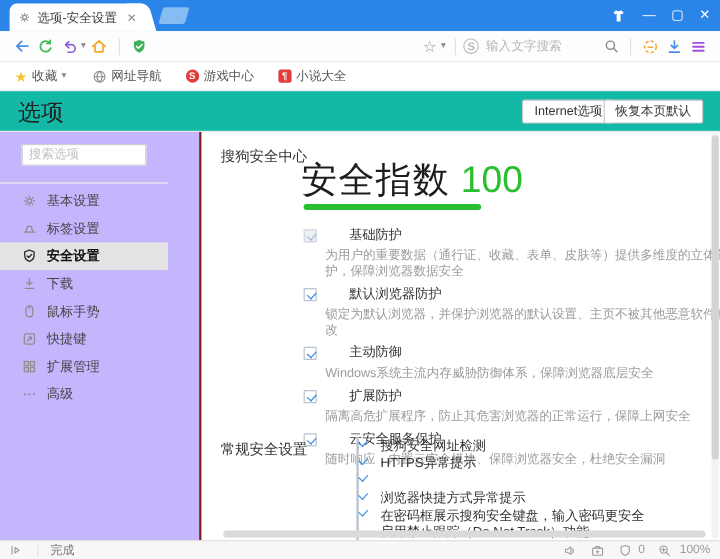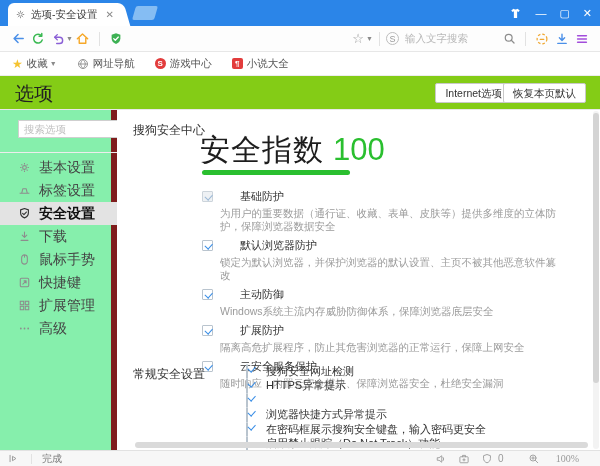--- a/index.html
+++ b/index.html
@@ -36,37 +36,37 @@
   
   .bookmarks { position:absolute; left:0; top:52px; width:600px; height:24px; background:#fff;
                border-bottom:1px solid #ededed; display:flex; align-items:center; padding:0 12px; gap:6px; }
   .bm-item { display:flex; align-items:center; gap:4px; font-size:10.5px; color:#555; cursor:pointer; margin-right:14px; }
   .badge { width:11px; height:11px; border-radius:50%; background:#e23c3c; color:#fff; font-size:8px;
            font-weight:700; display:flex; align-items:center; justify-content:center; flex:none; }
   .badge.book { border-radius:2px; }
   .bm-star { color:#f5c331; font-size:12px; line-height:1; }
 
   
-  .pageheader { position:absolute; left:0; top:76px; width:600px; height:34px; background:#84cc16;
+  .pageheader { position:absolute; left:0; top:76px; width:600px; height:34px; background:#14b8a6;
                 border-bottom:1px solid #e8e8e8; }
   .page-title { position:absolute; left:15px; top:5px; font-size:19px; color:#222; }
   .hdr-btn { position:absolute; top:7px; height:20px; font-size:10.5px; color:#333; background:#fff;
              border:1px solid #c9c9c9; border-radius:2px; padding:0 9px; line-height:18px; cursor:pointer; }
   .hdr-btn.b1 { right:88px; }
   .hdr-btn.b2 { right:14px; }
 
   
   .main { position:absolute; left:0; top:110px; width:600px; height:340px; display:flex; }
-  .sidebar { width:117px; height:100%; background:#86efac; border-right:6px solid #7f1d1d; position:relative; flex:none; }
+  .sidebar { width:168px; height:100%; background:#c4b5fd; border-right:2px solid #7f1d1d; position:relative; flex:none; }
   .sb-search { position:absolute; left:18px; top:10px; width:104px; height:18px; border:1px solid #cfcfcf;
                background:#fff; font-size:10.5px; color:#555; padding:0 5px; outline:none; }
   .sb-search::placeholder { color:#c0c0c0; }
   .sb-sep { position:absolute; left:0; top:42px; width:140px; height:1px; background:#ededed; }
   .sb-list { position:absolute; left:0; top:46px; width:140px; }
-  .sb-item { height:23px; display:flex; align-items:center; padding-left:17px; gap:8px; font-size:14px;
+  .sb-item { height:23px; display:flex; align-items:center; padding-left:17px; gap:8px; font-size:11px;
              color:#444; cursor:pointer; }
   .sb-item.sel { background:#e3e3e3; font-weight:700; color:#111; }
   .sb-ic { width:14px; height:14px; display:flex; align-items:center; justify-content:center; color:#8d8d8d; flex:none; }
   .sb-item.sel .sb-ic { color:#333; }
 
   .content { flex:1; position:relative; background:#fff; overflow:hidden; }
   .sec-label { position:absolute; font-size:12px; font-weight:400; color:#333; left:16px; }
   .score-row { position:absolute; left:83px; top:20px; display:flex; align-items:baseline; gap:9px; }
   .score-label { font-size:30px; color:#1d1d1d; letter-spacing:1px; }
   .score-value { font-size:31px; color:#2abf2f; }
@@ -404,21 +404,21 @@
           <rect x="2.5" y="5" width="11" height="8" rx="1"></rect>
             <path d="M6 5V3.2h4V5M8 7.6v3M6.5 9.1h3" stroke-linecap="round"></path>
         </svg>
       </span>
       <span class="status-ic" style="margin:0;gap:3px;">
         <svg width="12" height="12" viewBox="0 0 16 16" stroke="currentColor" fill="none" stroke-width="1.2" stroke-linejoin="round">
           <path d="M8 2 12.6 3.6v3.5c0 3.2-1.9 5.1-4.6 6-2.7-.9-4.6-2.8-4.6-6V3.6z"></path>
         </svg>
         <span class="zoom-txt">0</span>
       </span>
-      <span class="status-ic" style="margin:13px;gap:14px;font-family:Liberation Serif, serif;">
+      <span class="status-ic" style="margin:0;gap:4px;">
         <svg width="12" height="12" viewBox="0 0 16 16" stroke="currentColor" fill="none" stroke-width="1.2" stroke-linecap="round">
           <circle cx="6.7" cy="6.7" r="4"></circle>
             <path d="M9.8 9.8 13 13M4.9 6.7h3.6M6.7 4.9v3.6"></path>
         </svg>
         <span class="zoom-txt">100%</span>
       </span>
     </span>
   </div>
 
 </div>

